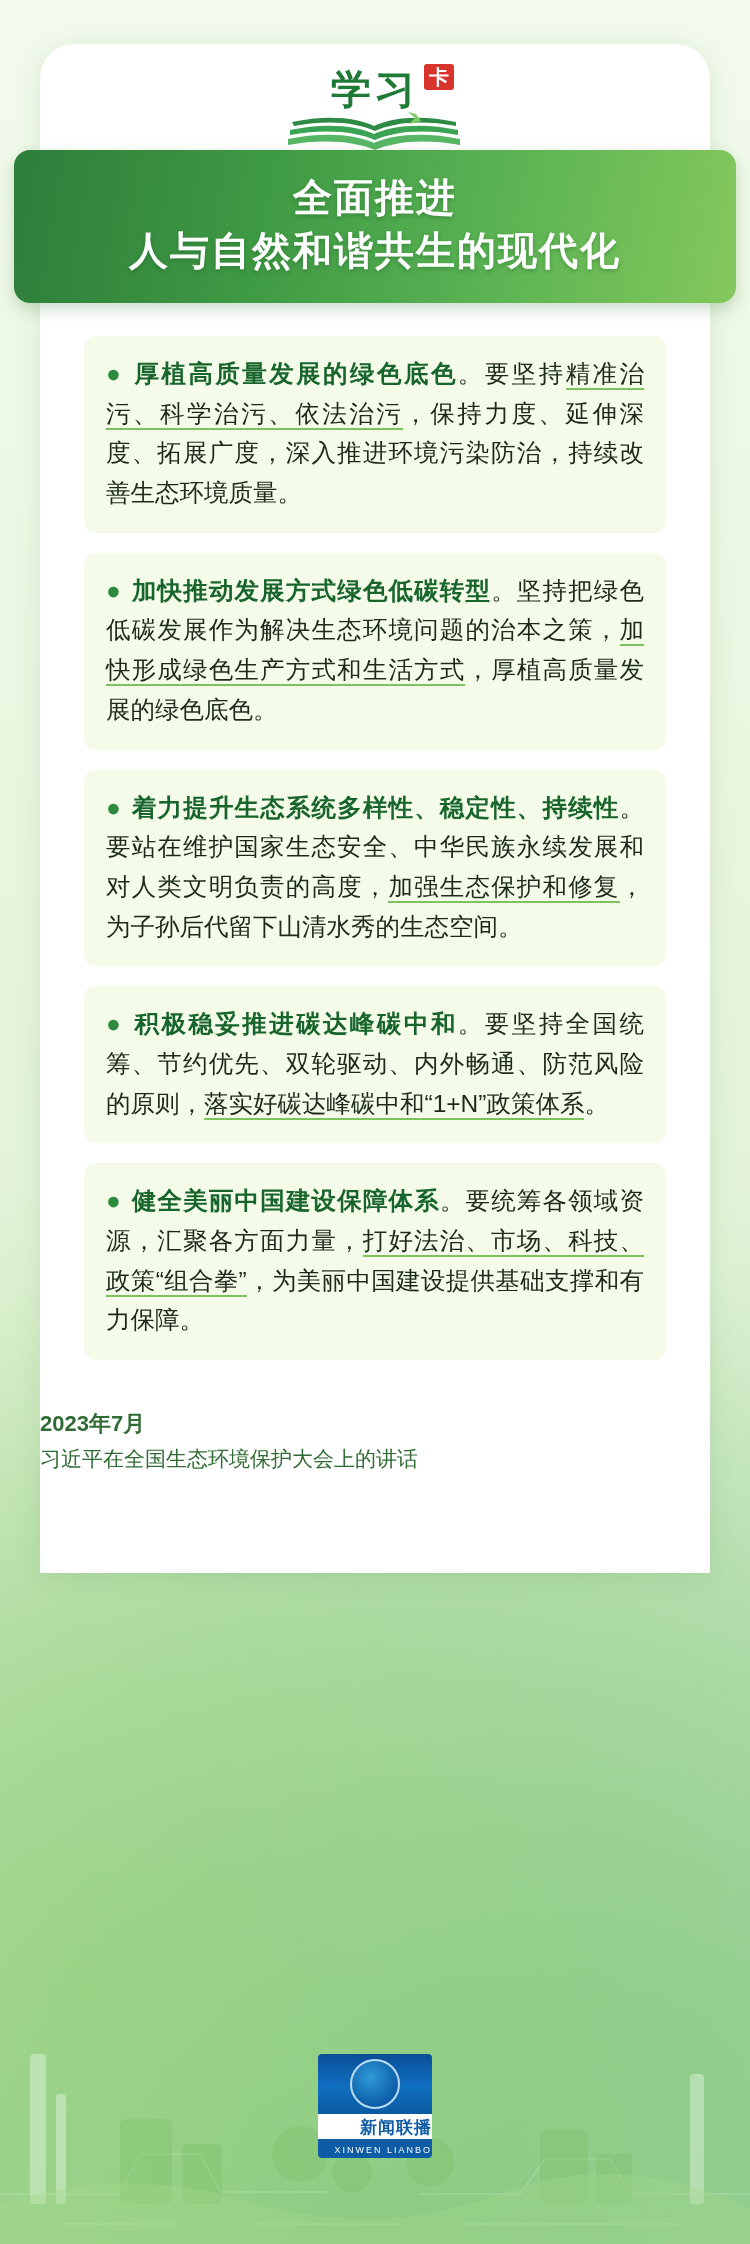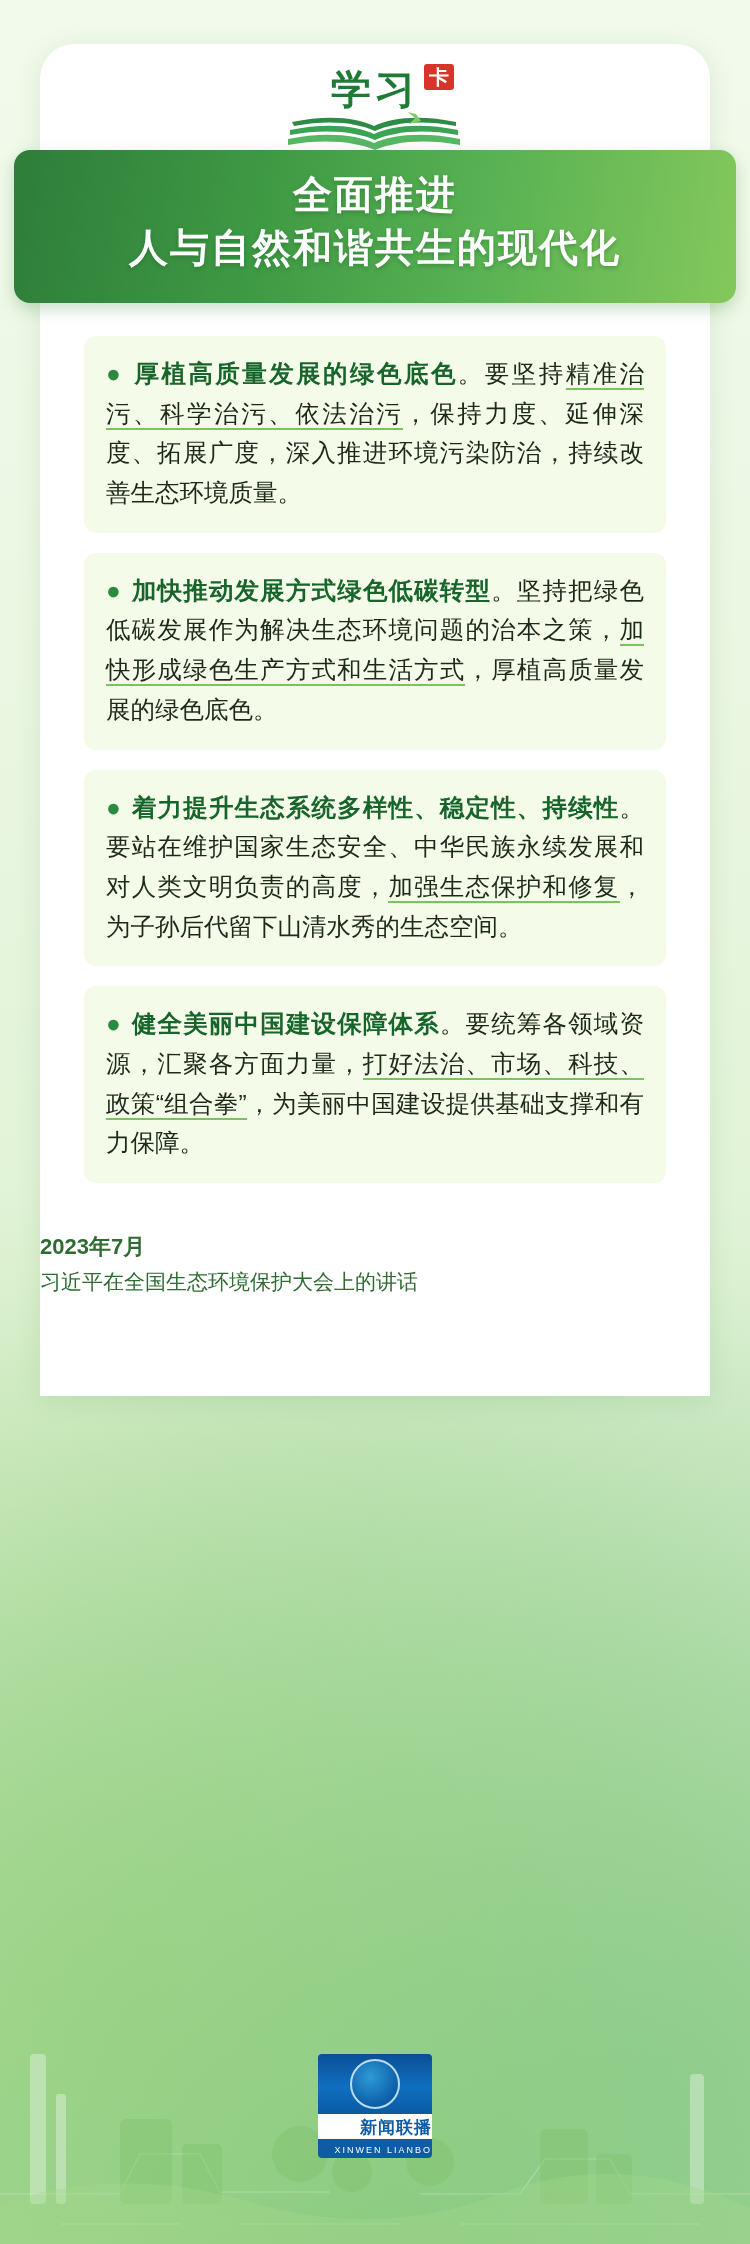--- a/index.html
+++ b/index.html
@@ -96,21 +96,21 @@
     top: 150px;
     width: 722px;
     border-radius: 16px;
     background: linear-gradient(100deg, #2e7d3a 0%, #3f9a44 35%, #59b253 65%, #84c85c 100%);
     box-shadow: 0 6px 16px rgba(50, 120, 50, 0.25);
     padding: 22px 0 26px;
     text-align: center;
   }
   .banner-line {
     color: #ffffff;
-    font-family: Liberation Mono, monospace;
+    font-family: Liberation Serif, serif;
     font-weight: bold;
     letter-spacing: 2px;
     text-shadow: 0 2px 4px rgba(20, 80, 30, 0.35);
   }
   .banner-line.l1 { font-size: 39px; line-height: 1.35; }
   .banner-line.l2 { font-size: 39px; line-height: 1.35; }
   
   .content {
     padding: 180px 44px 0 44px;
   }
@@ -261,20 +261,26 @@
         </p>
       </div>
 
       <div class="item">
         <p>
           <span class="bullet">●</span>
           <span class="lead">着力提升生态系统多样性、稳定性、持续性</span><span>。要站在维护国家生态安全、中华民族永续发展和对人类文明负责的高度，</span><span class="uline">加强生态保护和修复</span><span>，为子孙后代留下山清水秀的生态空间。</span>
         </p>
       </div>
 
+      <div class="item">
+        <p>
+          <span class="bullet">●</span>
+          <span class="lead">积极稳妥推进碳达峰碳中和</span><span>。要坚持全国统筹、节约优先、双轮驱动、内外畅通、防范风险的原则，</span><span class="uline">落实好碳达峰碳中和“1+N”政策体系</span><span>。</span>
+        </p>
+      </div>
 
 
       <div class="item">
         <p>
           <span class="bullet">●</span>
           <span class="lead">健全美丽中国建设保障体系</span><span>。要统筹各领域资源，汇聚各方面力量，</span><span class="uline">打好法治、市场、科技、政策“组合拳”</span><span>，为美丽中国建设提供基础支撑和有力保障。</span>
         </p>
       </div>
     </div>
 

